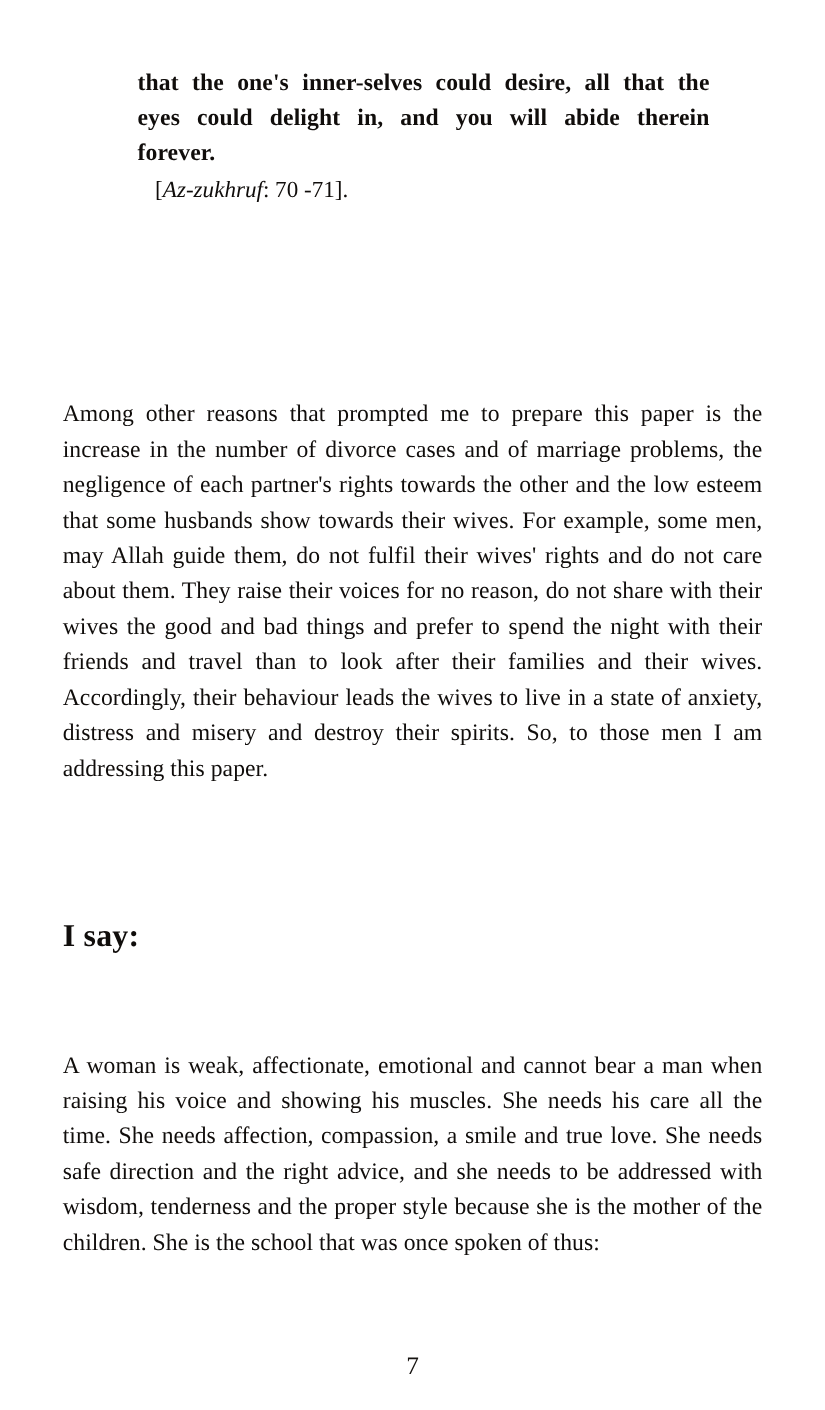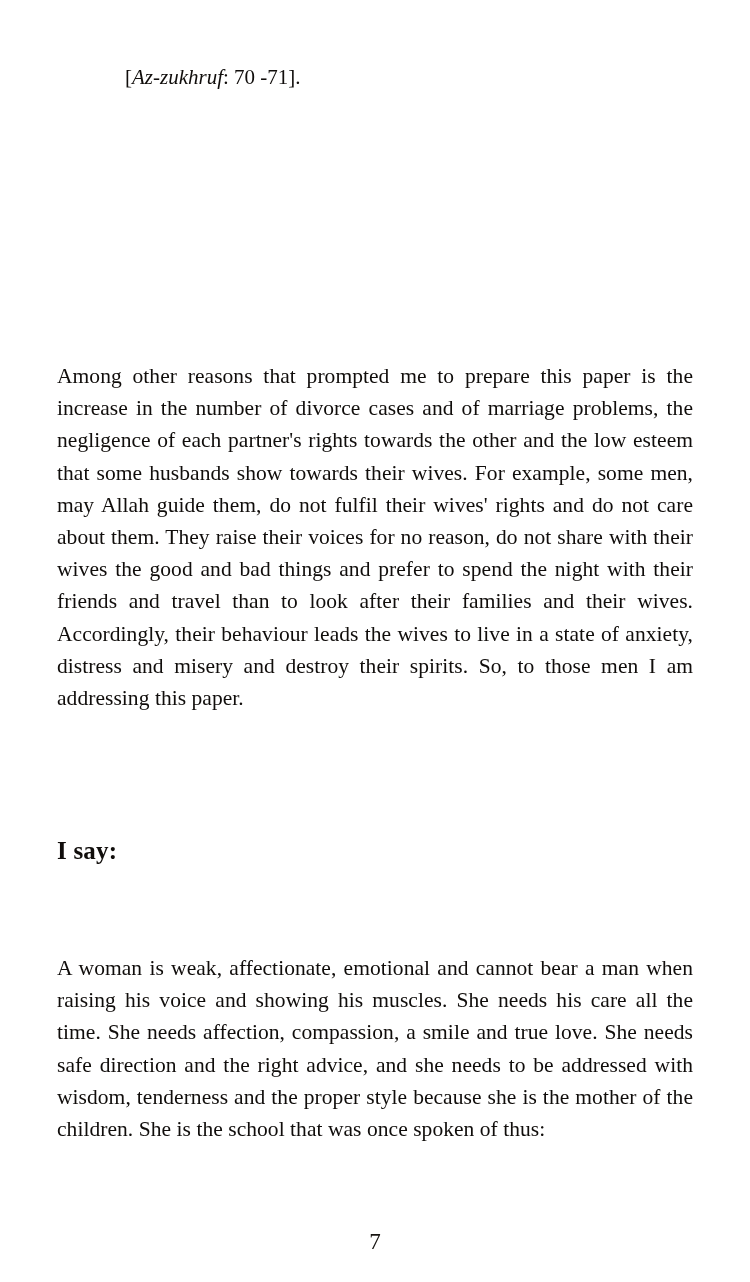--- a/index.html
+++ b/index.html
@@ -44,21 +44,21 @@
     text-align: justify;
     text-align-last: left;
     letter-spacing: 0.1px;
     word-spacing: 1.2px;
     margin: 0;
   }
 
   .quote-ref {
     font-size: 21px;
     line-height: 31px;
-    margin: 2px 0 0 0;
+    margin: 2px 0 0 16px;
     font-weight: normal;
     white-space: nowrap;
   }
   .quote-ref .surah {
     font-style: italic;
   }
 
   
   .para {
     position: absolute;
@@ -83,21 +83,21 @@
     font-size: 15px;
     line-height: 1;
     vertical-align: 1px;
     transform: translateY(-1px);
   }
 
   
   .section-heading {
     position: absolute;
     left: 0;
-    font-size: 25px;
+    font-size: 29px;
     line-height: 30px;
     font-weight: bold;
     margin: 0;
     letter-spacing: 0.2px;
   }
 
   
   .folio {
     position: absolute;
     left: 0;
@@ -115,20 +115,21 @@
   #p-woman   { top: 952px; }
   #folio-num { top: 1228px; }
 </style>
 </head>
 <body>
 
 <div class="page">
   <div class="content">
 
     <div class="quote-block">
+      <p class="quote-text">that the one's inner-selves could desire, all that the eyes could delight in, and you will abide therein forever.</p>
       <p class="quote-ref"><span>[</span><span class="surah">Az-zukhruf</span><span>: </span><span>70 -71</span><span>].</span></p>
     </div>
 
 
     <p class="para" id="p-among">Among other reasons that prompted me to prepare this paper is the increase in the number of divorce cases and of marriage problems, the negligence of each partner's rights towards the other and the low esteem that some husbands show towards their wives.  For example, some men, may Allah guide them, do not fulfil their wives' rights and do not care about them.  They raise their voices for no reason, do not share with their wives the good and bad things and prefer to spend the night with their friends and travel than to look after their families and their wives.  Accordingly, their behaviour leads the wives to live in a state of anxiety, distress and misery and destroy their spirits.  So, to those men I am addressing this paper.</p>
 
     <p class="section-heading" id="h-isay">I say:</p>
 
     <p class="para" id="p-woman">A woman is weak, affectionate, emotional and cannot bear a man when raising his voice and showing his muscles.  She needs his care all the time. She needs affection, compassion, a smile and true love.  She needs safe direction and the right advice, and she needs to be addressed with wisdom, tenderness and the proper style because she is the mother of the children.  She is the school that was once spoken of thus:</p>
 

